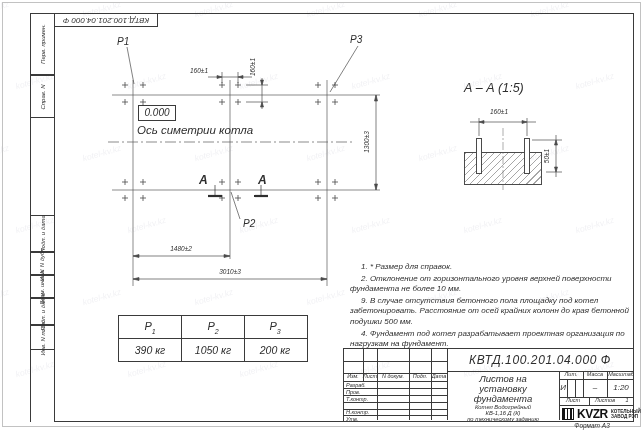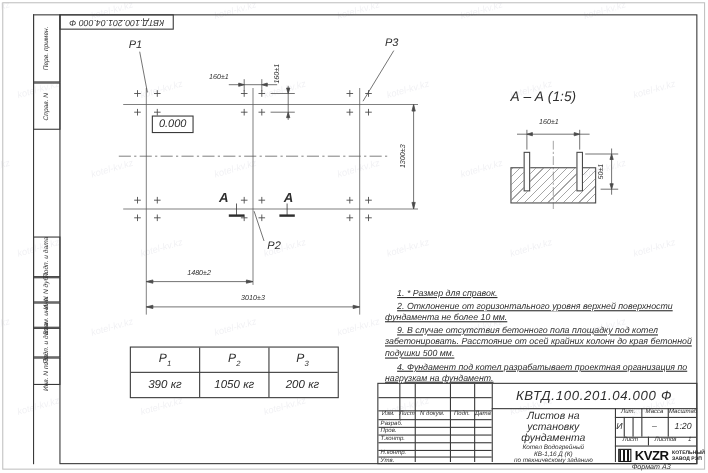--- a/index.html
+++ b/index.html
@@ -12,21 +12,21 @@
   .c{transform:translate(-50%,-50%);}
   .vt{transform:translate(-50%,-50%) rotate(-90deg);}
   .fs6{font-size:6.5px;}
   .fs55{font-size:5.5px;}
   .wm{position:absolute;font-size:8.5px;font-style:italic;color:rgba(100,105,135,0.09);
       transform:rotate(-16deg);white-space:nowrap;z-index:0;}
   .vbox{display:flex;align-items:center;justify-content:center;overflow:visible;}
   .vbox>span{transform:rotate(-90deg);white-space:nowrap;font-size:6px;color:#333;}
   svg.linework{position:absolute;left:0;top:0;z-index:5;pointer-events:none;}
   .toplayer{z-index:6;}
-  .note{margin:0 0 1px 0;text-indent:11px;line-height:10.6px;text-decoration:underline;}
+  .note{margin:0 0 1px 0;text-indent:11px;line-height:10.6px;}
 </style>
 </head>
 <body>
 
 <div class="sheet">
 
   <div class="abs" style="left:0;top:0;width:644px;height:430px;z-index:0;">
       <span class="wm" style="left: -30px; top: 4px;">kotel-kv.kz</span>
       <span class="wm" style="left: 82px; top: 4px;">kotel-kv.kz</span>
       <span class="wm" style="left: 194px; top: 4px;">kotel-kv.kz</span>
@@ -206,20 +206,21 @@
     </g>
   </svg>
 
   <div class="t toplayer" style="left:117px;top:37px;font-size:10px;">P1</div>
   <div class="t toplayer" style="left:350px;top:35px;font-size:10px;text-align:right;">P3</div>
   <div class="t toplayer" style="left:243px;top:219px;font-size:10px;">P2</div>
 
   <div class="box toplayer" style="left:138px;top:105px;width:38px;height:16px;z-index:6;">
     <span class="t c" style="left:50%;top:50%;font-size:10px;">0.000</span>
   </div>
+  <div class="t toplayer" style="left:137px;top:125px;font-size:11.5px;">Ось симетрии котла</div>
 
   <div class="t toplayer fs6" style="left:190px;top:68px;">160±1</div>
   <div class="t toplayer fs6 vt" style="left:253px;top:67px;">160±1</div>
   <div class="t toplayer fs6 vt" style="left:367px;top:142px;">1300±3</div>
   <div class="t toplayer fs6 c" style="left:181px;top:249px;">1480±2</div>
   <div class="t toplayer fs6 c" style="left:230px;top:272px;">3010±3</div>
 
   <div class="t toplayer" style="left:199px;top:174px;font-size:12px;font-weight:600;">А</div>
   <div class="t toplayer" style="left:258px;top:174px;font-size:12px;font-weight:600;">А</div>
 

